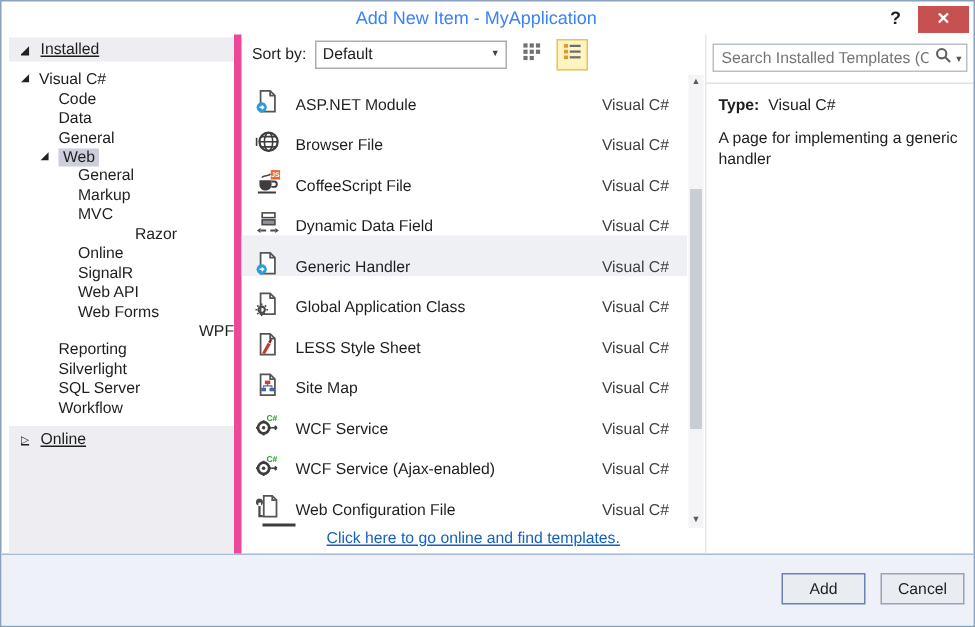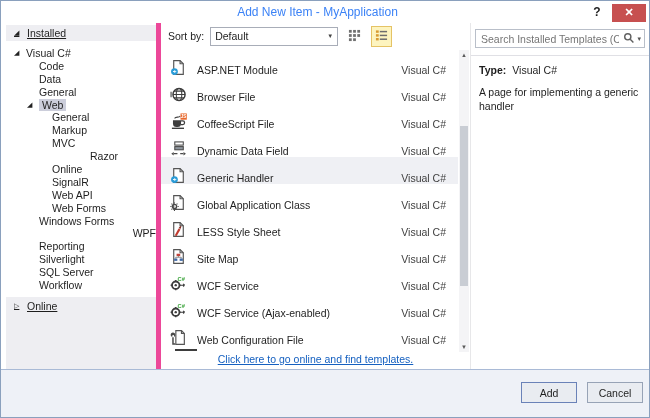--- a/index.html
+++ b/index.html
@@ -132,24 +132,20 @@
             <span class="tw-label">SignalR</span>
           </div>
           <div class="tree-row" style="padding-left: 34px;">
             <span class="tw-arrow"></span>
             <span class="tw-label">Web API</span>
           </div>
           <div class="tree-row" style="padding-left: 34px;">
             <span class="tw-arrow"></span>
             <span class="tw-label">Web Forms</span>
           </div>
-          <div class="tree-row" style="padding-left: 21px;">
-            <span class="tw-arrow"></span>
-            <span class="tw-label">Windows Forms</span>
-          </div>
           <div class="tree-row" style="padding-left: 21px; justify-content: flex-end;">
             <span class="tw-arrow"></span>
             <span class="tw-label">WPF</span>
           </div>
           <div class="tree-row" style="padding-left: 21px;">
             <span class="tw-arrow"></span>
             <span class="tw-label">Reporting</span>
           </div>
           <div class="tree-row" style="padding-left: 21px;">
             <span class="tw-arrow"></span>

